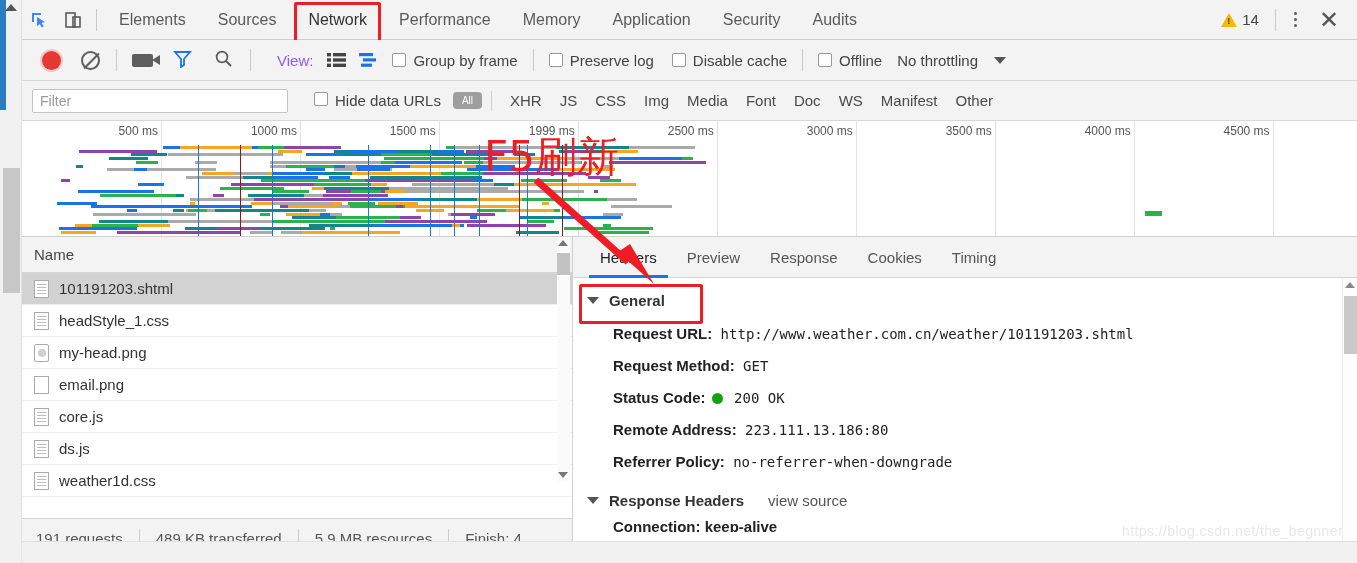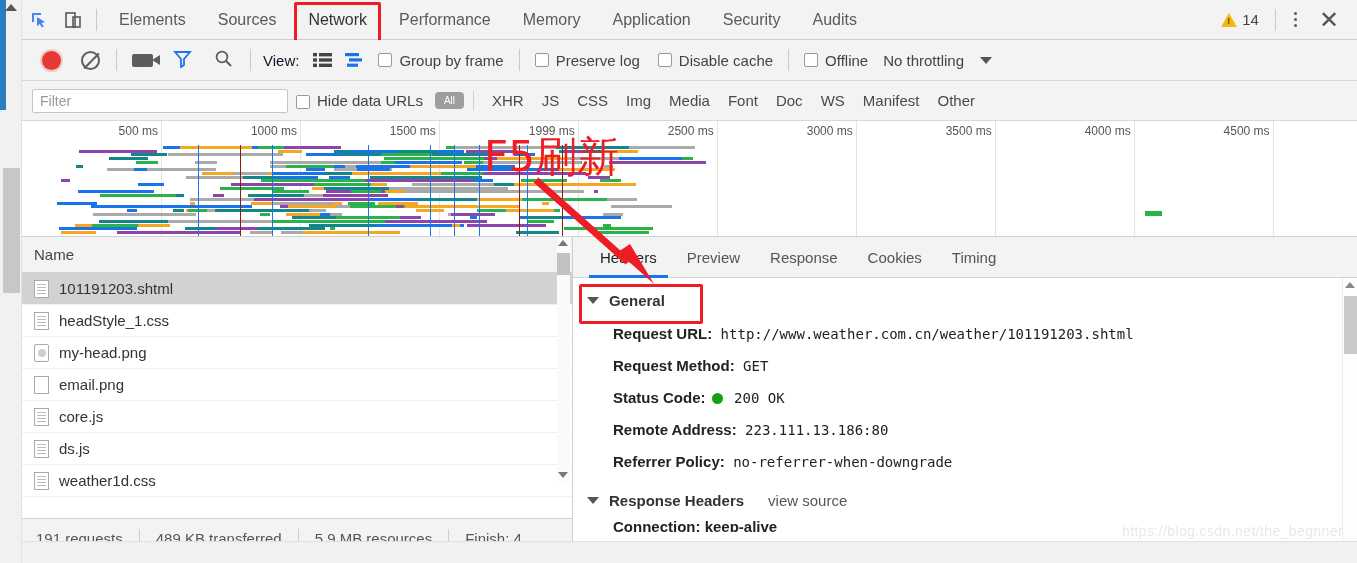--- a/index.html
+++ b/index.html
@@ -67,38 +67,38 @@
     border-bottom:1px solid #d8d8d8; display:flex; align-items:center; padding-left:10px;
   }
   .rec-btn{ width:19px;height:19px;border-radius:50%;background:#e53935;margin:0 10px; cursor:pointer;
             box-shadow:0 0 0 2px rgba(229,57,53,.22);}
   .clear-btn{ width:19px;height:19px;border:2px solid #5d5d5d;border-radius:50%;position:relative;margin:0 10px;cursor:pointer;}
   .clear-btn::after{content:"";position:absolute;left:-2px;top:7px;width:21px;height:2px;background:#5d5d5d;transform:rotate(-45deg);}
   .cam-btn{ width:21px;height:13px;background:#5d5d5d;border-radius:2px;position:relative;margin:0 9px;cursor:pointer;}
   .cam-btn::after{content:"";position:absolute;right:-7px;top:1px;border-top:5px solid transparent;border-bottom:5px solid transparent;border-right:8px solid #5d5d5d;}
   .funnel{ margin:0 11px; cursor:pointer; }
   .magnifier{ margin:0 11px; cursor:pointer; }
-  .tb-label{ font-size:15px;color:#0f172a; margin:0 8px 0 6px;}
+  .tb-label{ font-size:15px;color:#8b5cf6; margin:0 8px 0 20px;}
   .view-icon{ margin:0 6px; cursor:pointer; display:flex; }
   .cbx{ width:14px;height:14px;border:1px solid #999;background:#fff;border-radius:2px;display:inline-block;cursor:pointer;}
   .cbx-row{ display:flex;align-items:center;gap:7px;margin:0 9px;font-size:15px;color:#444;cursor:pointer;}
   .throttle{ font-size:15px;color:#444;margin-left:6px;cursor:pointer;}
   .caret-dn{ width:0;height:0;border-left:6px solid transparent;border-right:6px solid transparent;border-top:7px solid #555;margin:0 16px;cursor:pointer;}
 
   
   .filterbar{
     position:relative; height:40px; background:#f3f3f3; border-bottom:1px solid #d8d8d8;
     display:flex; align-items:center; padding-left:10px;
   }
   .filter-input{
     width:256px;height:24px;background:#fff;border:1px solid #c4c4c4;border-radius:2px;
     font-size:14px;color:#9a9a9a;padding:0 7px;line-height:22px;font-family:inherit;
   }
   .filter-input::placeholder{color:#9a9a9a;}
-  .hide-data{ display:flex;align-items:flex-end;gap:7px;margin-left:8px;font-size:15px;color:#444;cursor:pointer;}
+  .hide-data{ display:flex;align-items:flex-start;gap:7px;margin-left:26px;font-size:15px;color:#444;cursor:pointer;}
   .pill-all{
     margin-left:12px;background:#9e9e9e;color:#fff;font-size:10px;
     border-radius:4px;padding:3px 9px;cursor:pointer;
   }
   .ftsep{ width:1px;height:20px;background:#cfcfcf;margin:0 9px;}
   .ftype{ font-size:15px;color:#4a4a4a;margin:0 9px;cursor:pointer;white-space:nowrap;}
 
   
   .overview{ position:relative; height:116px; background:#fff; border-bottom:1px solid #d0d0d0; overflow:hidden;}
   .ov-ruler{ position:absolute;left:0;top:0;width:100%;height:24px;}

